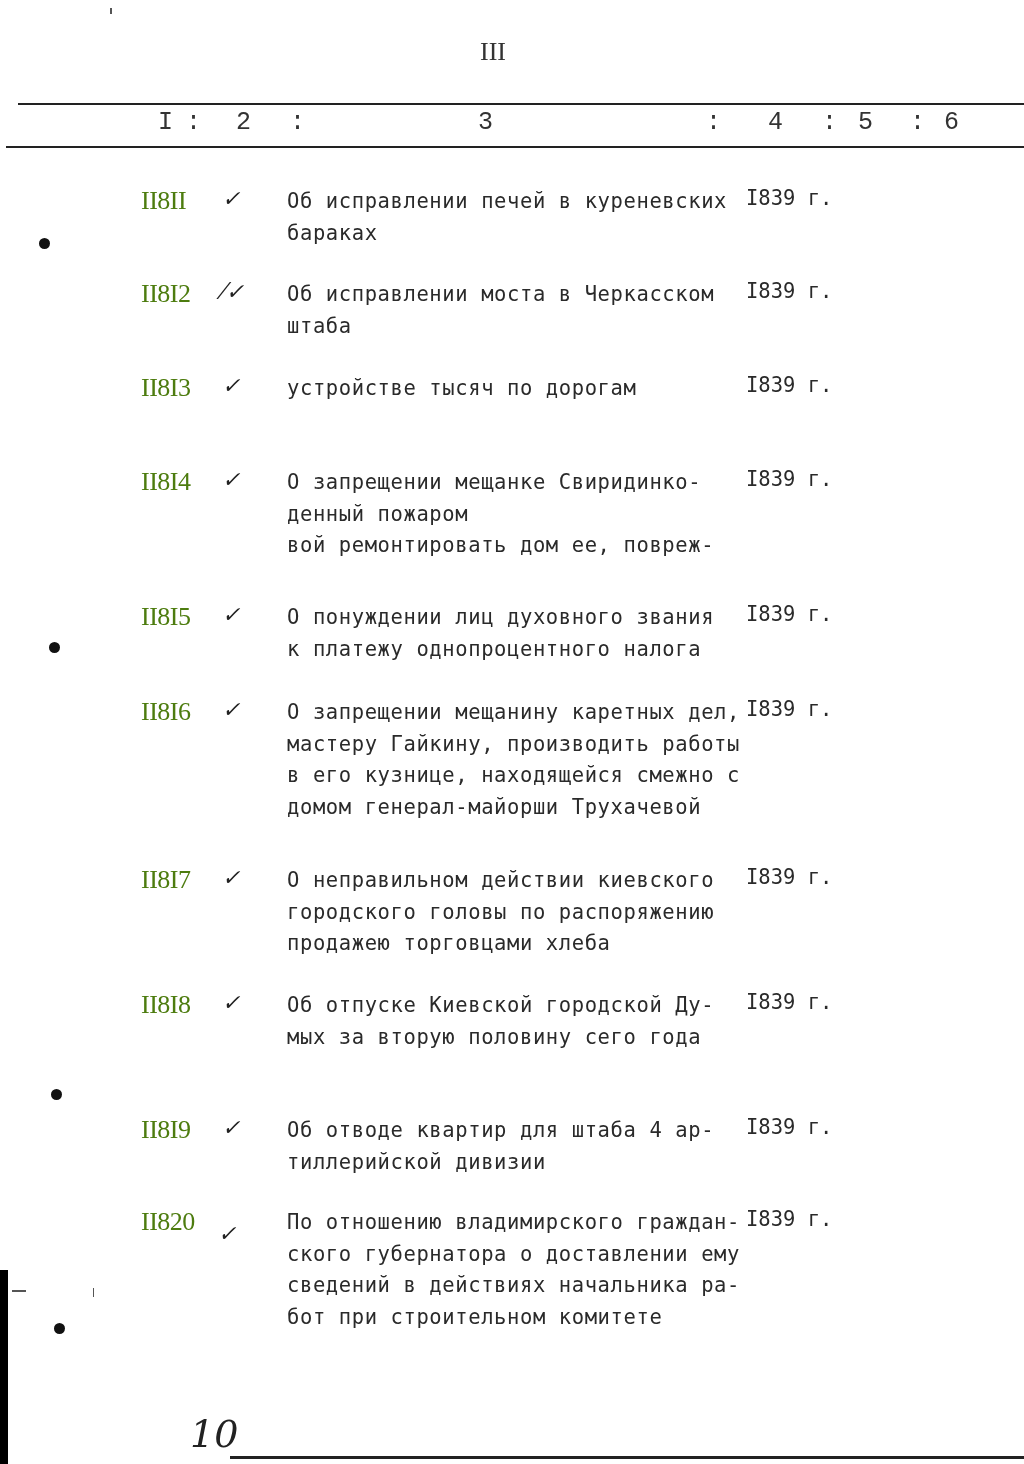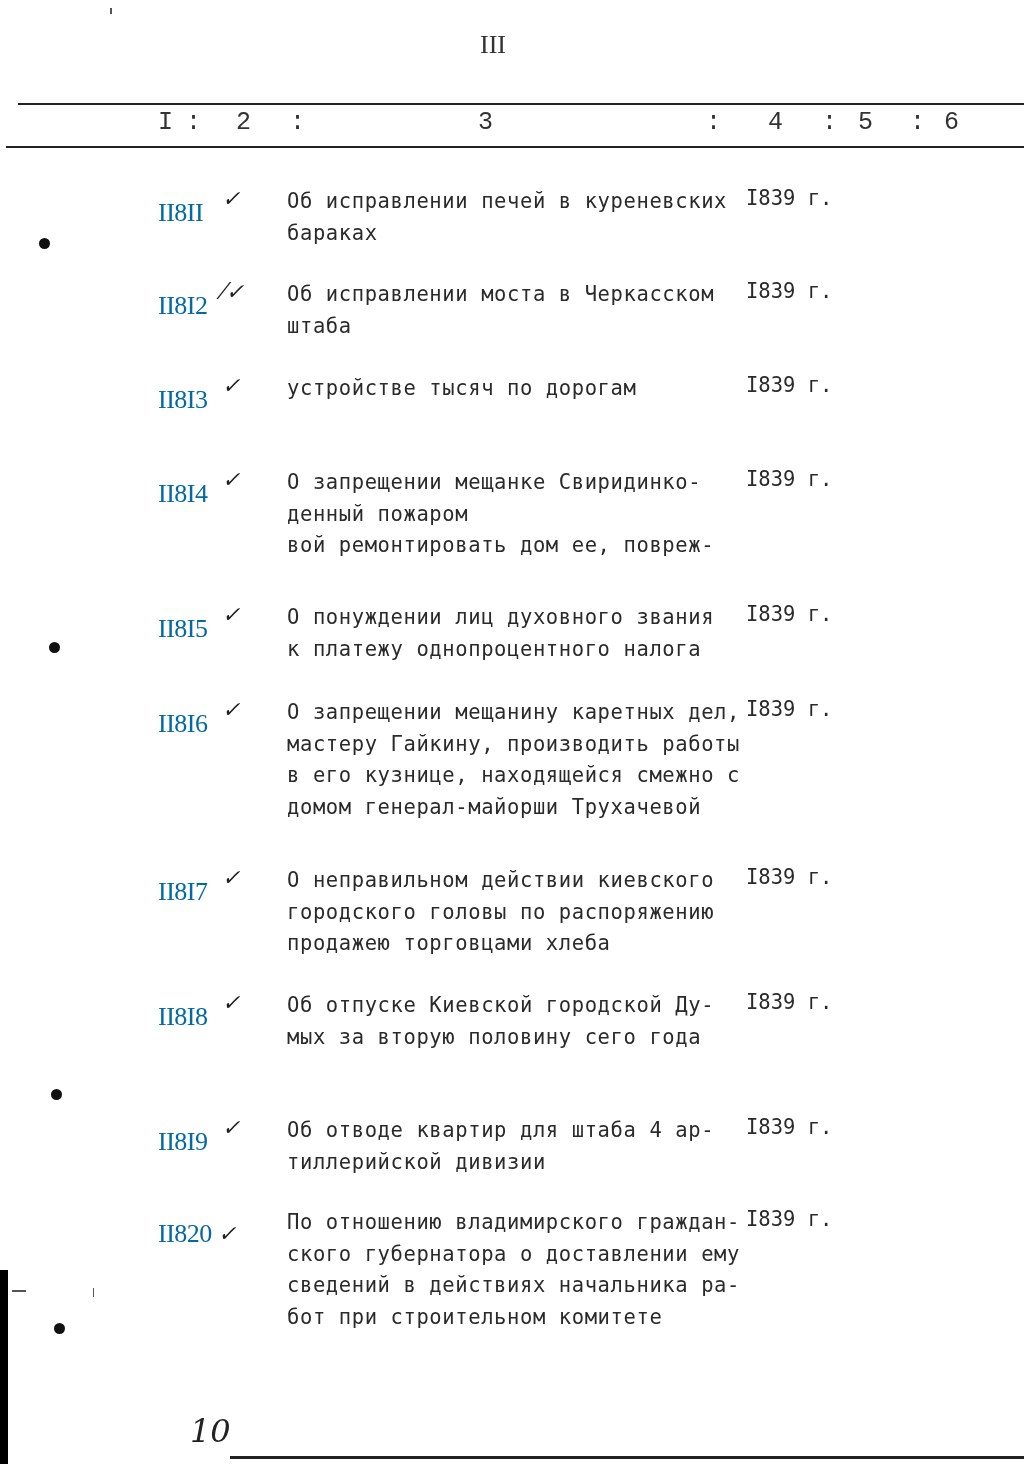--- a/index.html
+++ b/index.html
@@ -2,38 +2,37 @@
 <html><head>
   <meta charset="utf-8">
   <style>
     html, body { margin: 0; padding: 0; }
     body {
       width: 1024px; height: 1464px; position: relative; overflow: hidden;
       background: #ffffff; color: #2a2a2a;
       font-family: "DejaVu Sans Mono", "Liberation Mono", monospace;
     }
     .page-number {
-      position: absolute; top: 30px; left: 480px;
+      position: absolute; top: 37px; left: 480px;
       font-family: "Liberation Serif", serif; font-size: 26px; color: #333;
     }
     .rule {
       position: absolute; left: 18px; right: 0; height: 2px; background: #222;
     }
     .rule.top { top: 103px; }
     .rule.bottom { top: 146px; left: 6px; }
     .col-header {
       position: absolute; top: 108px; font-size: 25px; color: #333;
       font-family: "Liberation Mono", monospace;
     }
     .entry { position: absolute; left: 0; width: 1024px; }
     .entry .num {
-      position: absolute; left: 158px; top: 0;
-      font-family: "Liberation Serif", serif; font-size: 26px; color: #0369a1;
+      position: absolute; left: 141px; top: 0;
+      font-family: "Liberation Serif", serif; font-size: 26px; color: #4d7c0f;
       letter-spacing: -0.5px;
-      margin-top: 12px;
     }
     .entry .mark {
       position: absolute; top: 0; font-size: 22px; color: #222;
       font-family: "DejaVu Serif", serif; font-style: italic;
     }
     .entry .desc {
       position: absolute; left: 287px; top: 0; width: 460px;
       font-size: 20.5px; line-height: 31.5px; color: #2a2a2a;
       letter-spacing: 0.6px;
     }
@@ -47,21 +46,21 @@
       position: absolute; width: 11px; height: 11px; border-radius: 50%; background: #111;
     }
     .scan-border {
       position: absolute; left: 0; width: 8px; background: #000;
     }
     .bottom-rule {
       position: absolute; left: 230px; right: 0; top: 1456px; height: 3px; background: #222;
     }
     .sheet-mark {
       position: absolute; left: 190px; top: 1412px;
-      font-family: "DejaVu Serif", serif; font-style: italic; font-size: 32px; color: #222;
+      font-family: "DejaVu Serif", serif; font-style: italic; font-size: 38px; color: #222;
     }
     .speck { position: absolute; background: #555; }
   </style>
 </head>
 <body>
 
 <div>
   <div class="page-number">III</div>
 
   <div class="rule top"></div>

